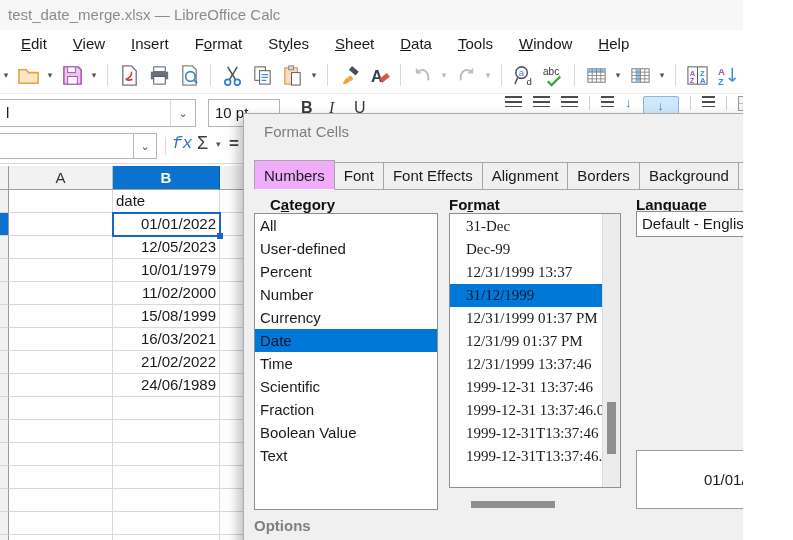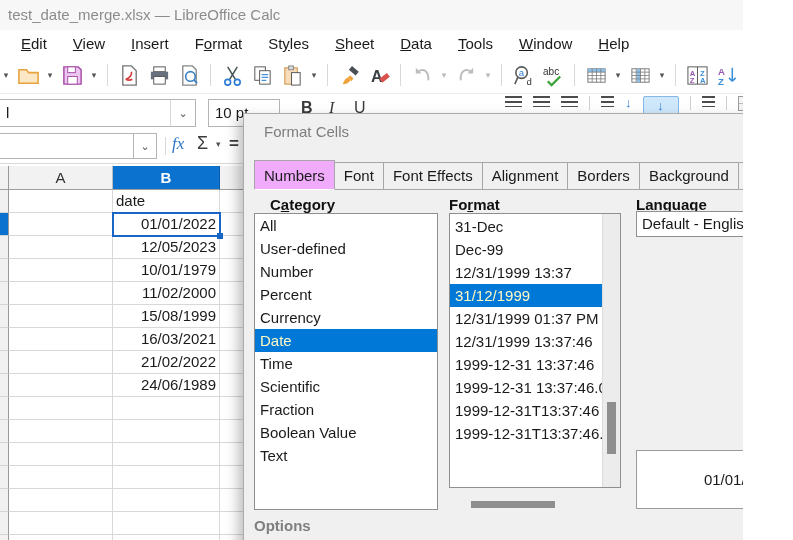--- a/index.html
+++ b/index.html
@@ -36,21 +36,21 @@
   .gridico{width:22px;height:13px;border:1px solid #9a9a9a;background:
      linear-gradient(#bbb,#bbb) 0 6px/100% 1px no-repeat,
      linear-gradient(90deg,#bbb,#bbb) 7px 0/1px 100% no-repeat,
      linear-gradient(90deg,#bbb,#bbb) 14px 0/1px 100% no-repeat,#f4f4f4;}
   
   .fbar{position:absolute;left:0;top:130px;width:100%;height:34px;background:#fff;border-bottom:1px solid #d9d9d9;box-sizing:border-box;}
   .namebox{position:absolute;left:0;top:3px;width:134px;height:26px;background:#fff;border:1px solid #b5b5b5;border-left:none;box-sizing:border-box;}
   .namedd{position:absolute;left:134px;top:3px;width:23px;height:26px;border:1px solid #b5b5b5;border-left:none;
           box-sizing:border-box;text-align:center;line-height:24px;color:#555;font-size:11px;background:#fff;}
   .fsep{position:absolute;left:165px;top:7px;width:1px;height:18px;background:#d9d9d9;}
-  .fx{position:absolute;left:172px;top:4px;font-family:Liberation Serif, serif;font-style:italic;color:#2e74c9;font-size:17px;}
+  .fx{position:absolute;left:172px;top:4px;font-family:Liberation Mono, monospace;font-style:italic;color:#2e74c9;font-size:17px;}
   .sigma{position:absolute;left:197px;top:3px;font-size:18px;color:#3c3c3c;}
   .scaret{position:absolute;left:216px;top:9px;font-size:9px;color:#555;}
   .equals{position:absolute;left:229px;top:4px;font-size:17px;font-weight:bold;color:#3c3c3c;}
   
   .sheet{position:absolute;left:0;top:165px;width:793px;height:375px;background:#fff;}
   .colheads{position:absolute;left:0;top:1px;height:24px;width:100%;}
   .ch{position:absolute;top:0;height:24px;box-sizing:border-box;background:#f2f2f2;
       border-right:1px solid #bdbdbd;border-bottom:1px solid #9f9f9f;text-align:center;line-height:23px;color:#333;}
   .ch.corner{left:0;width:9px;border-right:1px solid #999;}
   .ch.colA{left:9px;width:104px;}
@@ -76,23 +76,23 @@
   .tabstrip{position:absolute;left:10px;top:46px;display:flex;align-items:flex-end;}
   .tab{padding:4px 9px 5px 9px;border:1px solid #a6a6a6;margin-right:-1px;background:#f0f0f0;
        font-size:15px;white-space:nowrap;}
   .tab.active{background:#f0abfc;border-bottom:1px solid #fff;padding-top:6px;position:relative;z-index:2;}
   .dlabel{position:absolute;font-weight:bold;font-size:15px;color:#111;}
   .dlabel u{text-decoration:underline;}
   .lbox{position:absolute;background:#fff;border:1px solid #8f8f8f;box-sizing:border-box;overflow:hidden;}
   .catbox{left:10px;top:99px;width:184px;height:297px;}
   .fmtbox{left:205px;top:99px;width:172px;height:275px;}
   .lbi{height:23px;line-height:23px;padding-left:5px;white-space:nowrap;overflow:hidden;}
-  .lbi.sel{background:#0078d7;color:#fef9c3;}
+  .lbi.sel{background:#0078d7;color:#0f172a;}
   .fmt-items{position:absolute;left:0;top:1px;right:17px;}
-  .fmt-items .lbi{padding-left:5px;}
+  .fmt-items .lbi{padding-left:16px;font-family:Liberation Serif, serif;}
   .vtrack{position:absolute;right:0;top:0;bottom:0;width:17px;background:#ececec;border-left:1px solid #dcdcdc;}
   .vthumb{position:absolute;left:4px;top:188px;width:9px;height:52px;background:#8f8f8f;}
   .hthumb{position:absolute;left:227px;top:387px;width:84px;height:7px;background:#8f8f8f;}
   .combo{position:absolute;left:392px;top:97px;width:170px;height:26px;background:#fff;border:1px solid #8f8f8f;
          box-sizing:border-box;line-height:24px;padding-left:5px;white-space:nowrap;overflow:hidden;}
   .preview{position:absolute;left:392px;top:336px;width:170px;height:59px;background:#fff;border:1px solid #9a9a9a;
            box-sizing:border-box;line-height:57px;text-align:right;padding-right:26px;}
   .options{position:absolute;left:10px;top:403px;font-weight:bold;color:#7f7f7f;font-size:15px;}
   svg text{font-family:"Liberation Sans",sans-serif;}
 </style>
@@ -426,39 +426,40 @@
         <span class="tab">Alignment</span>
         <span class="tab">Borders</span>
         <span class="tab">Background</span>
         <span class="tab">Cell Protection</span>
       </div>
 
     <div class="dlabel" style="left:26px;top:82px;" id="catlabel">C<u>a</u>tegory</div>
     <div class="lbox catbox" id="catbox">
         <div class="lbi">All</div>
         <div class="lbi">User-defined</div>
+        <div class="lbi">Percent</div>
         <div class="lbi">Number</div>
-        <div class="lbi">Percent</div>
         <div class="lbi">Currency</div>
         <div class="lbi sel">Date</div>
         <div class="lbi">Time</div>
         <div class="lbi">Scientific</div>
         <div class="lbi">Fraction</div>
         <div class="lbi">Boolean Value</div>
         <div class="lbi">Text</div>
       </div>
 
     <div class="dlabel" style="left:205px;top:82px;" id="fmtlabel">Fo<u>r</u>mat</div>
     <div class="lbox fmtbox">
       <div class="fmt-items" id="fmtitems">
           <div class="lbi">31-Dec</div>
           <div class="lbi">Dec-99</div>
           <div class="lbi">12/31/1999 13:37</div>
           <div class="lbi sel">31/12/1999</div>
           <div class="lbi">12/31/1999 01:37 PM</div>
+          <div class="lbi">12/31/99 01:37 PM</div>
           <div class="lbi">12/31/1999 13:37:46</div>
           <div class="lbi">1999-12-31 13:37:46</div>
           <div class="lbi">1999-12-31 13:37:46.00</div>
           <div class="lbi">1999-12-31T13:37:46</div>
           <div class="lbi">1999-12-31T13:37:46.00</div>
         </div>
       <div class="vtrack">
         <div class="vthumb"></div>
       </div>
     </div>

